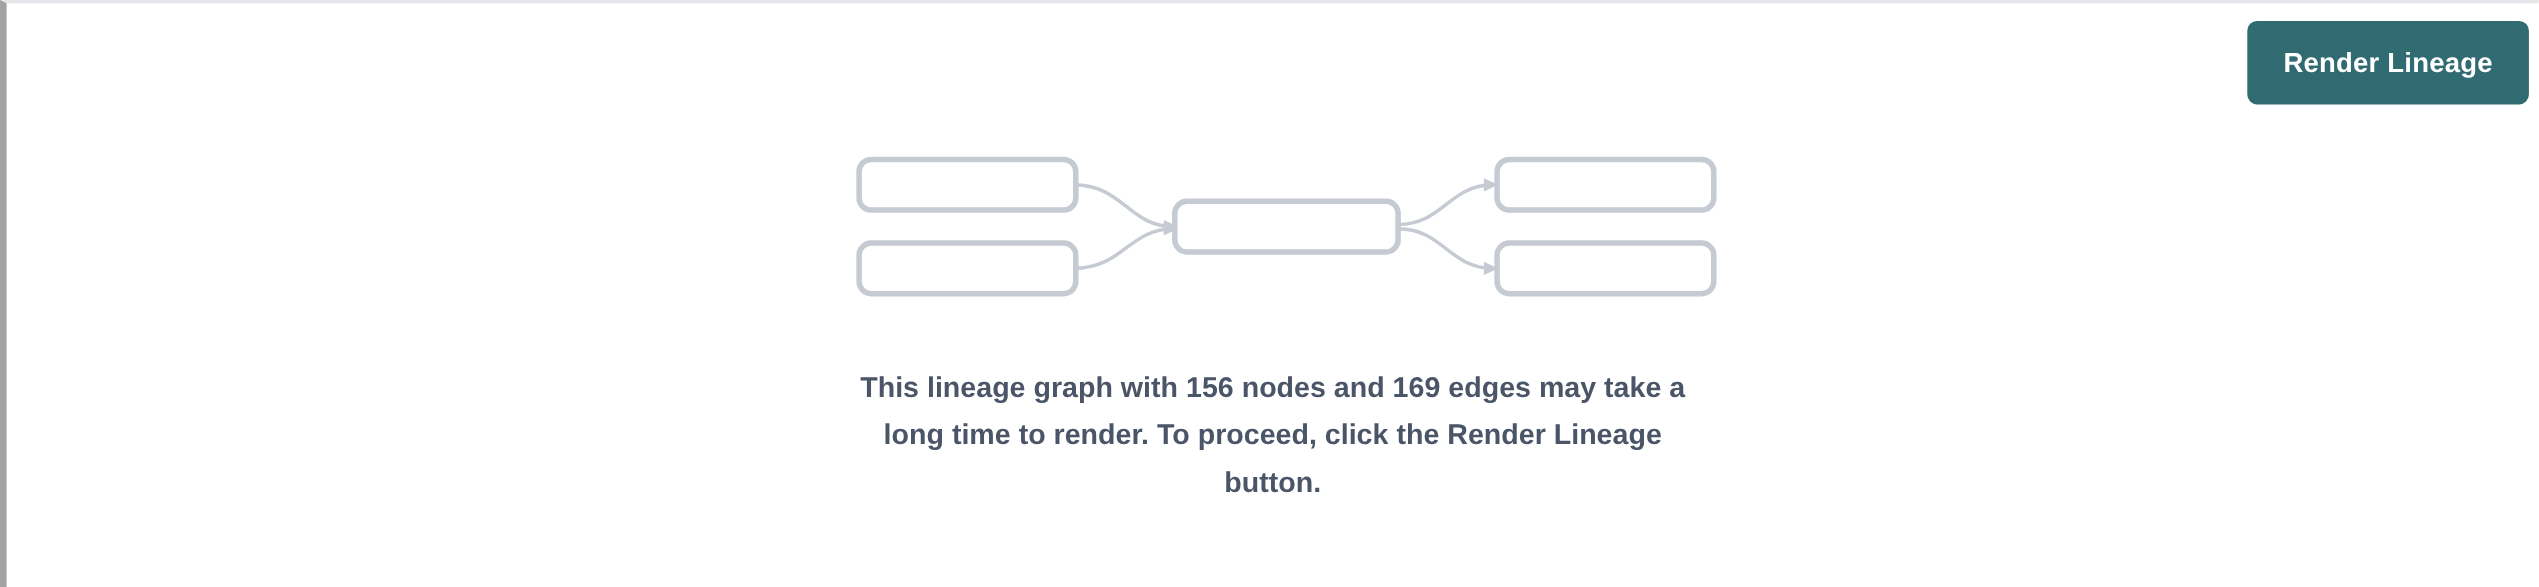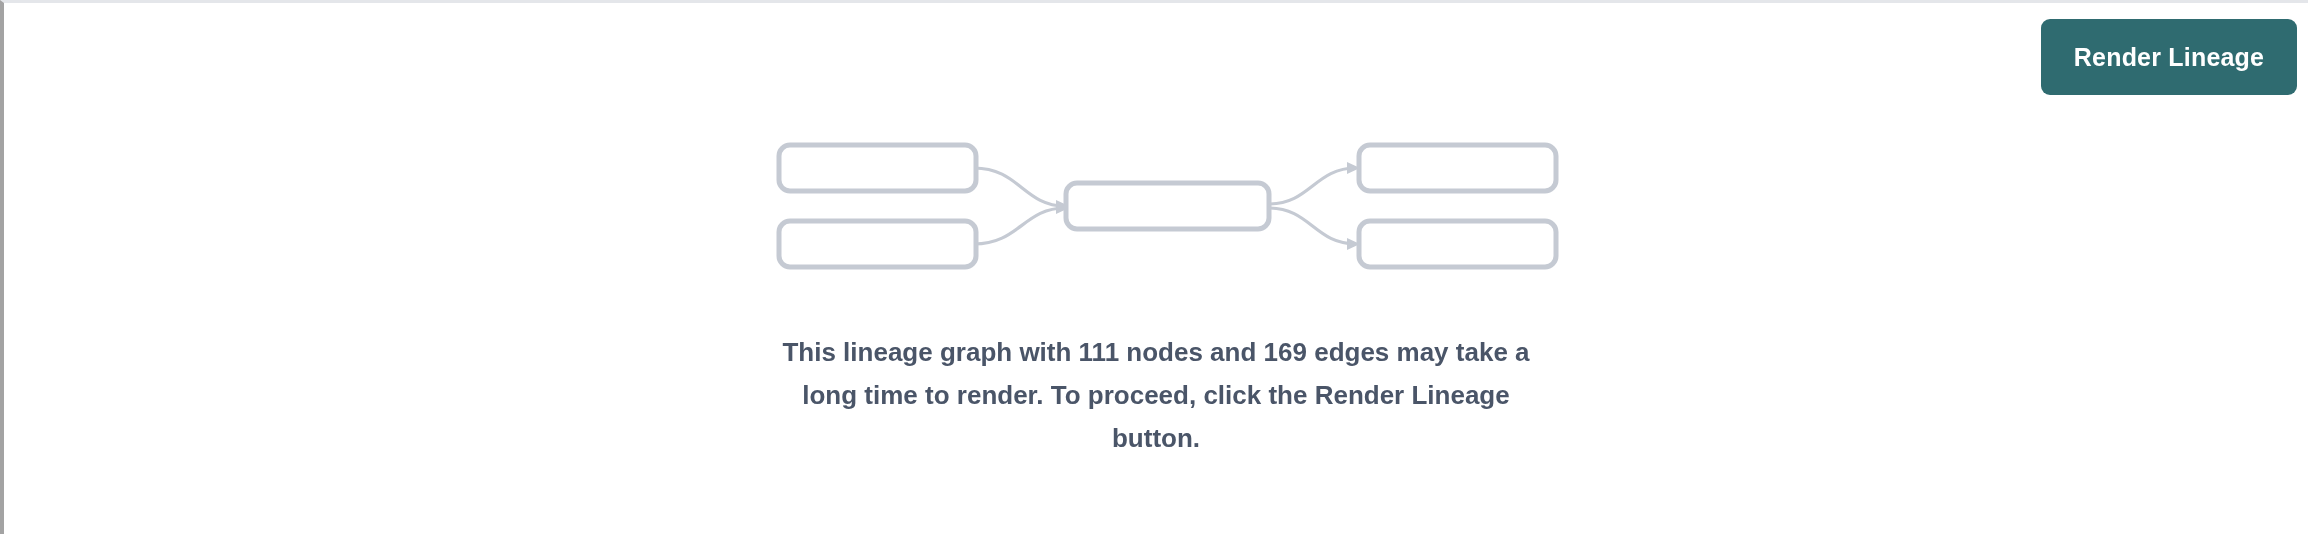--- a/index.html
+++ b/index.html
@@ -11,21 +11,21 @@
     font-family: "Liberation Sans", sans-serif;
   }
   .screen {
     position: relative;
     width: 2308px;
     height: 534px;
     background: #ffffff;
     overflow: hidden;
     box-sizing: border-box;
     border-top: 3px solid #e4e6ea;
-    border-left: 4px solid #a3a3a3;
+    border-left: 6px solid #a3a3a3;
   }
 
   
   .render-button {
     position: absolute;
     left: 2037px;
     top: 16px;
     width: 256px;
     height: 76px;
     background: #2f6b70;
@@ -118,15 +118,15 @@
       </g>
 
       <rect class="node-box" x="10" y="14" width="197" height="46" rx="11" ry="11"></rect>
       <rect class="node-box" x="10" y="90" width="197" height="46" rx="11" ry="11"></rect>
       <rect class="node-box" x="297" y="52" width="203" height="46" rx="11" ry="11"></rect>
       <rect class="node-box" x="590" y="14" width="197" height="46" rx="11" ry="11"></rect>
       <rect class="node-box" x="590" y="90" width="197" height="46" rx="11" ry="11"></rect>
     </svg>
   </div>
 
-  <p class="message">This lineage graph with 111 nodes and 169 edges may take a long time to render. To proceed, click the Render Lineage button.</p>
+  <p class="message">This lineage graph with 156 nodes and 169 edges may take a long time to render. To proceed, click the Render Lineage button.</p>
 
 </div>
 
 </body></html>

